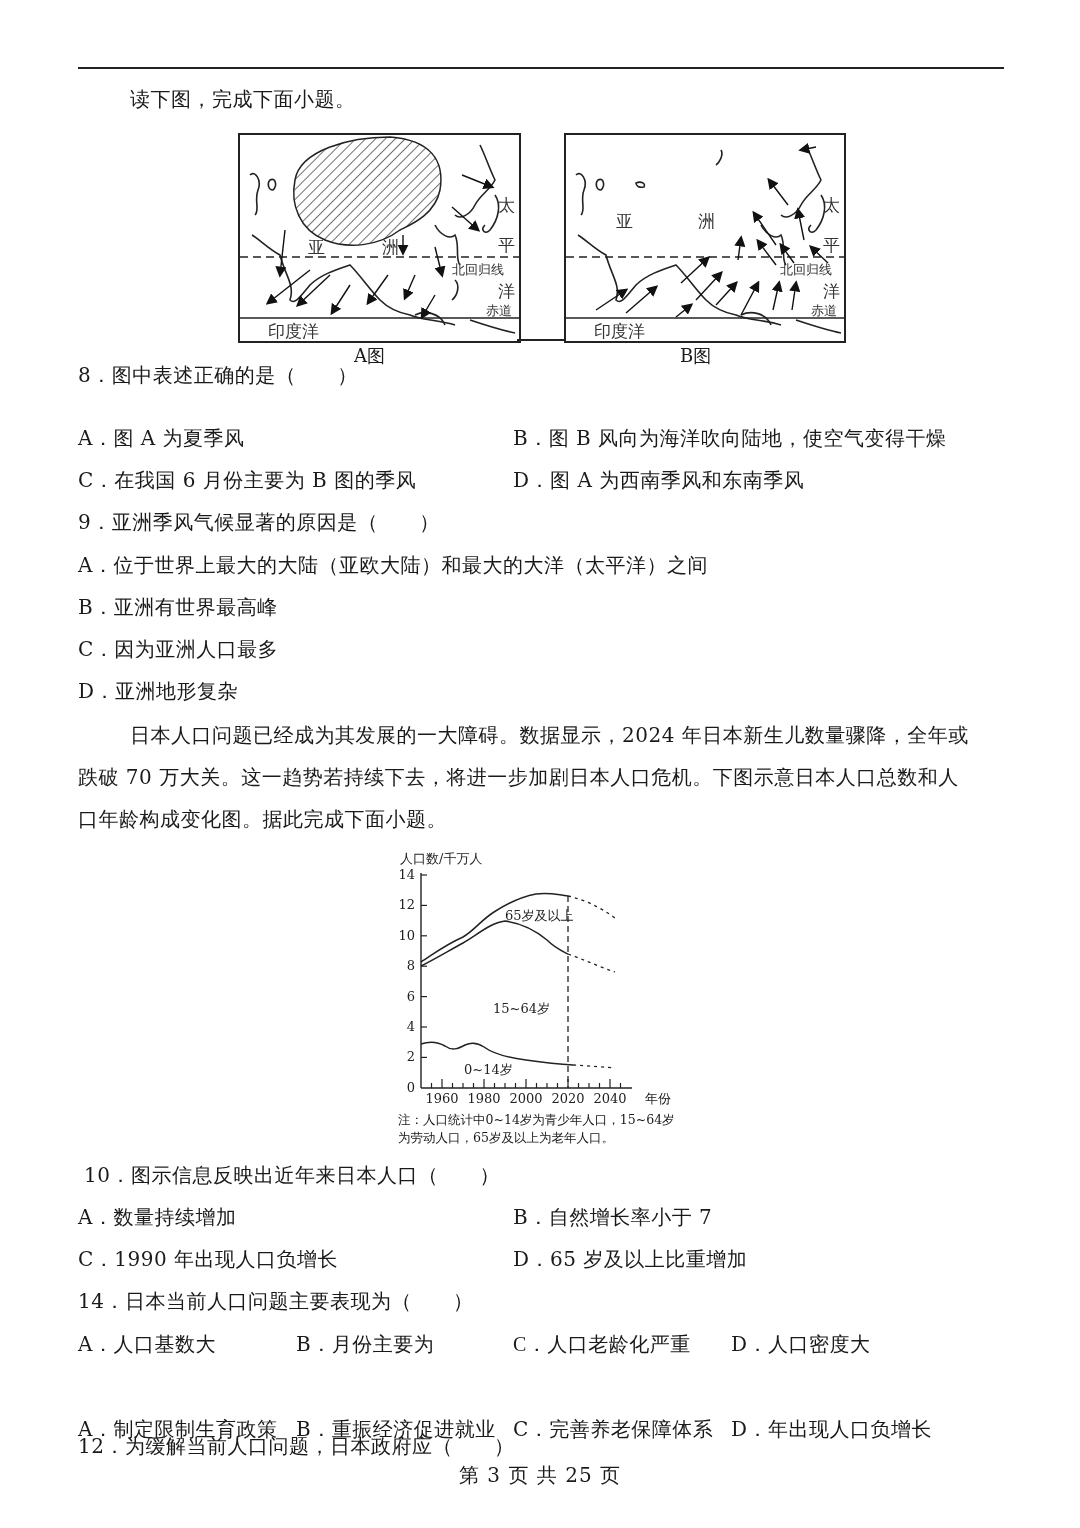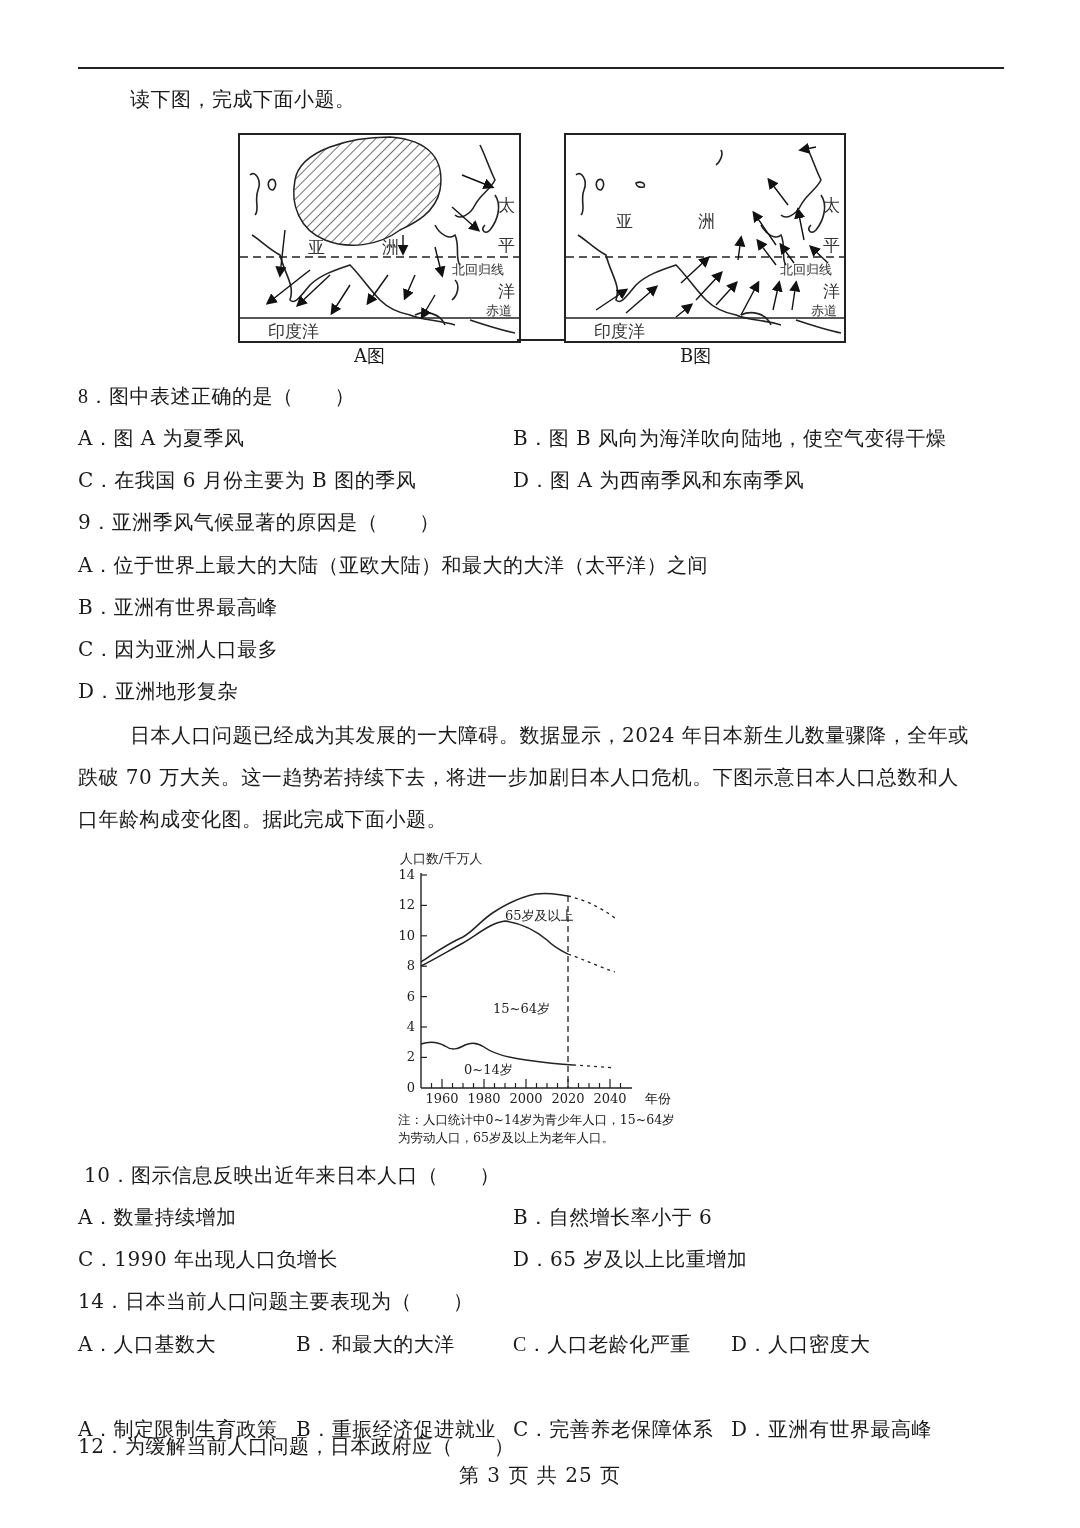--- a/index.html
+++ b/index.html
@@ -121,21 +121,21 @@
     <text x="257" y="76" font-size="17" fill="#333">太</text>
     <text x="257" y="116" font-size="17" fill="#333">平</text>
     <text x="214" y="139" font-size="13" fill="#333">北回归线</text>
     <text x="257" y="162" font-size="17" fill="#333">洋</text>
     <text x="245" y="180" font-size="13" fill="#333">赤道</text>
     <text x="28" y="202" font-size="17" fill="#333">印度洋</text>
   </svg>
 </div>
 <div class="map-caption" style="left:680px; top:345px;">B图</div>
 
-<div class="line col-left" style="top:383px;font-family:Liberation Serif, serif;">8．图中表述正确的是（　　）</div>
+<div class="line col-left" style="top:362px;">8．图中表述正确的是（　　）</div>
 <div class="line col-left" style="top:425px;">A．图 A 为夏季风</div>
 <div class="line col-right" style="top:425px;">B．图 B 风向为海洋吹向陆地，使空气变得干燥</div>
 <div class="line col-left" style="top:467px;">C．在我国 6 月份主要为 B 图的季风</div>
 <div class="line col-right" style="top:467px;">D．图 A 为西南季风和东南季风</div>
 
 <div class="line col-left" style="top:509px;">9．亚洲季风气候显著的原因是（　　）</div>
 <div class="line col-left" style="top:552px;">A．位于世界上最大的大陆（亚欧大陆）和最大的大洋（太平洋）之间</div>
 <div class="line col-left" style="top:594px;">B．亚洲有世界最高峰</div>
 <div class="line col-left" style="top:636px;">C．因为亚洲人口最多</div>
 <div class="line col-left" style="top:678px;">D．亚洲地形复杂</div>
@@ -215,29 +215,29 @@
     <text x="125" y="75" font-size="13" fill="#222">65岁及以上</text>
     <text x="113" y="168" font-size="13" fill="#222">15~64岁</text>
     <text x="84" y="229" font-size="13" fill="#222">0~14岁</text>
   </svg>
   <div class="chart-note" style="left:18px; top:266px;">注：人口统计中0~14岁为青少年人口，15~64岁</div>
   <div class="chart-note" style="left:18px; top:284px;">为劳动人口，65岁及以上为老年人口。</div>
 </div>
 
 <div class="line col-left" style="top:1162px;margin-left:6px;">10．图示信息反映出近年来日本人口（　　）</div>
 <div class="line col-left" style="top:1204px;">A．数量持续增加</div>
-<div class="line col-right" style="top:1204px;">B．自然增长率小于 6</div>
+<div class="line col-right" style="top:1204px;">B．自然增长率小于 7</div>
 <div class="line col-left" style="top:1246px;">C．1990 年出现人口负增长</div>
 <div class="line col-right" style="top:1246px;">D．65 岁及以上比重增加</div>
 
 <div class="line col-left" style="top:1288px;">14．日本当前人口问题主要表现为（　　）</div>
 <div class="line col-left" style="top:1331px;text-align:right;">A．人口基数大</div>
-<div class="line" style="left:296px; top:1331px;">B．和最大的大洋</div>
+<div class="line" style="left:296px; top:1331px;">B．月份主要为</div>
 <div class="line col-right" style="top:1331px;font-family:Liberation Serif, serif;">C．人口老龄化严重</div>
 <div class="line" style="left:731px; top:1331px;">D．人口密度大</div>
 
 <div class="line col-left" style="top:1433px;">12．为缓解当前人口问题，日本政府应（　　）</div>
 <div class="line col-left" style="top:1416px;">A．制定限制生育政策</div>
 <div class="line" style="left:296px; top:1416px;">B．重振经济促进就业</div>
 <div class="line col-right" style="top:1416px;">C．完善养老保障体系</div>
-<div class="line" style="left:731px; top:1416px;">D．亚洲有世界最高峰</div>
+<div class="line" style="left:731px; top:1416px;">D．年出现人口负增长</div>
 
 <div class="footer">第 3 页 共 25 页</div>
 
 </body></html>

